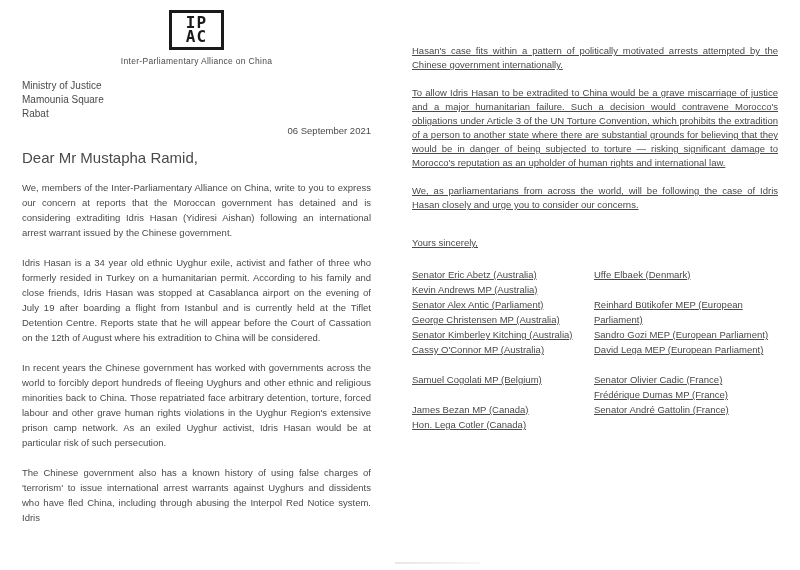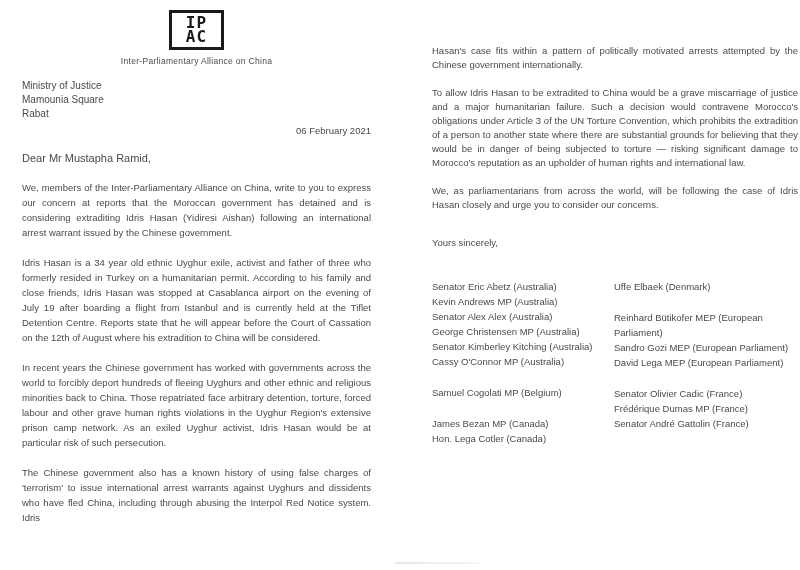--- a/index.html
+++ b/index.html
@@ -7,21 +7,21 @@
     position: relative;
     width: 800px;
     height: 570px;
     background: #ffffff;
     overflow: hidden;
     font-family: "Liberation Sans", sans-serif;
     color: #4a4a4a;
   }
   .page { position: absolute; }
   .page-left  { left: 22px;  top: 10px; width: 349px; }
-  .page-right { left: 432px; top: 44px; width: 366px; }
+  .page-right { left: 412px; top: 44px; width: 366px; text-decoration: underline; }
 
   .logo-block { text-align: center; }
   .logo-box {
     display: inline-block;
     border: 3px solid #1a1a1a;
     padding: 3px 14px;
     background: #ffffff;
   }
   .logo-line {
     font-family: "DejaVu Sans Mono", monospace;
@@ -34,38 +34,38 @@
   }
   .logo-caption {
     margin-top: 6px;
     font-size: 8.5px;
     letter-spacing: 0.3px;
     color: #4a4a4a;
   }
 
   .address { margin-top: 13px; font-size: 10px; line-height: 14px; text-align: left; }
   .date { margin-top: 3px; text-align: right; font-size: 9.5px; line-height: 14px; }
-  .salutation { margin-top: 13px; font-size: 11px; line-height: 14px; }
+  .salutation { margin-top: 13px; font-size: 15px; line-height: 14px; }
 
   .body-p {
     margin: 15px 0 0 0;
     font-size: 9.5px;
     line-height: 15px;
     text-align: justify;
   }
   .page-right .body-p { margin-top: 14px; line-height: 14px; }
   .page-right .body-p.first { margin-top: 0; }
 
   .closing { margin-top: 24px; font-size: 9.5px; line-height: 14px; }
 
   .sig-columns { display: flex; margin-top: 13px; font-size: 9.5px; }
   .sig-col { line-height: 15px; }
   .sig-col-1 { width: 182px; padding-right: 2px; box-sizing: border-box; }
   .sig-col-2 { flex: 1; }
-  .sig-group { margin: 16px 0 15px 0; }
+  .sig-group { margin: 4px 0 15px 0; }
   .sig-group:last-child { margin-bottom: 0; }
   .sig { min-height: 15px; }
 
   .page-shadow {
     position: absolute;
     left: 395px;
     top: 562px;
     width: 85px;
     height: 2px;
     background: linear-gradient(to right, #e7e7e7, #f6f6f6);
@@ -85,21 +85,21 @@
       </div>
       <div class="logo-caption">Inter-Parliamentary Alliance on China</div>
     </div>
 
     <div class="address">
       <div>Ministry of Justice</div>
       <div>Mamounia Square</div>
       <div>Rabat</div>
     </div>
 
-    <div class="date">06 February 2021</div>
+    <div class="date">06 September 2021</div>
 
     <div class="salutation">Dear Mr Mustapha Ramid,</div>
 
     <p class="body-p">We, members of the Inter-Parliamentary Alliance on China, write to you to express our concern at reports that the Moroccan government has detained and is considering extraditing Idris Hasan (Yidiresi Aishan) following an international arrest warrant issued by the Chinese government.</p>
     <p class="body-p">Idris Hasan is a 34 year old ethnic Uyghur exile, activist and father of three who formerly resided in Turkey on a humanitarian permit. According to his family and close friends, Idris Hasan was stopped at Casablanca airport on the evening of July 19 after boarding a flight from Istanbul and is currently held at the Tiflet Detention Centre. Reports state that he will appear before the Court of Cassation on the 12th of August where his extradition to China will be considered.</p>
     <p class="body-p">In recent years the Chinese government has worked with governments across the world to forcibly deport hundreds of fleeing Uyghurs and other ethnic and religious minorities back to China. Those repatriated face arbitrary detention, torture, forced labour and other grave human rights violations in the Uyghur Region's extensive prison camp network. As an exiled Uyghur activist, Idris Hasan would be at particular risk of such persecution.</p>
     <p class="body-p">The Chinese government also has a known history of using false charges of 'terrorism' to issue international arrest warrants against Uyghurs and dissidents who have fled China, including through abusing the Interpol Red Notice system. Idris</p>
   </div>
 
   <div class="page page-right">
@@ -109,21 +109,21 @@
     <p class="body-p">We, as parliamentarians from across the world, will be following the case of Idris Hasan closely and urge you to consider our concerns.</p>
 
     <div class="closing">Yours sincerely,</div>
 
     <div class="sig-columns">
 
       <div class="sig-col sig-col-1">
         <div class="sig-group">
           <div class="sig">Senator Eric Abetz (Australia)</div>
           <div class="sig">Kevin Andrews MP (Australia)</div>
-          <div class="sig">Senator Alex Alex (Australia)</div>
+          <div class="sig">Senator Alex Antic (Parliament)</div>
           <div class="sig">George Christensen MP (Australia)</div>
           <div class="sig">Senator Kimberley Kitching (Australia)</div>
           <div class="sig">Cassy O'Connor MP (Australia)</div>
         </div>
         <div class="sig-group">
           <div class="sig">Samuel Cogolati MP (Belgium)</div>
         </div>
         <div class="sig-group">
           <div class="sig">James Bezan MP (Canada)</div>
           <div class="sig">Hon. Lega Cotler (Canada)</div>

